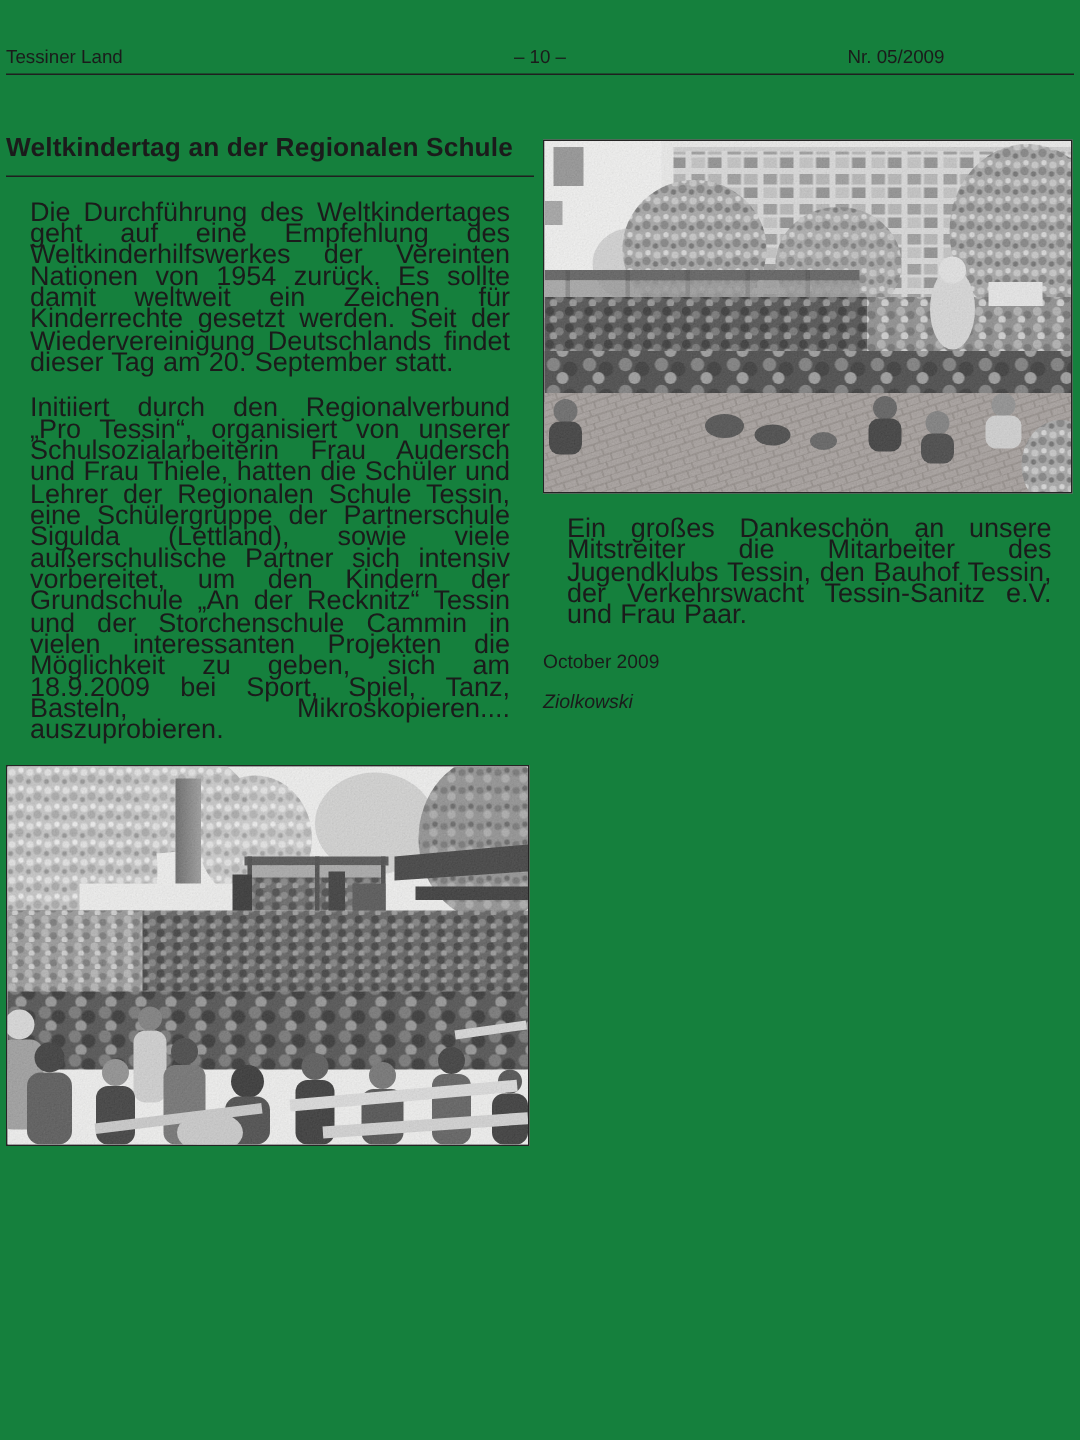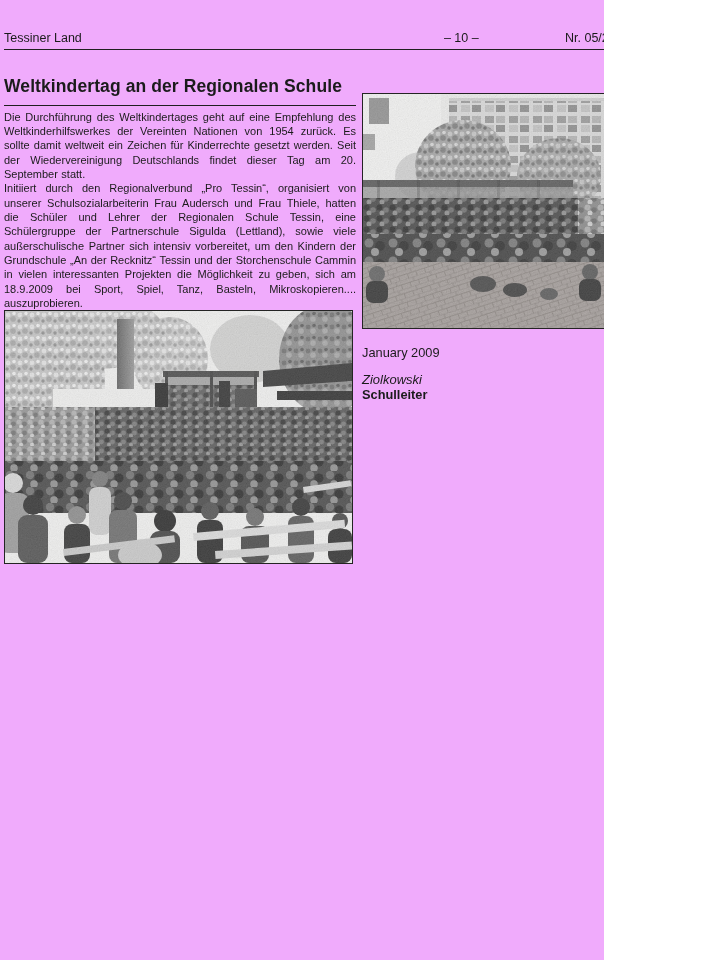--- a/index.html
+++ b/index.html
@@ -1,40 +1,40 @@
 <!DOCTYPE html>
 <html lang="de"><head>
 <meta charset="utf-8">
 <style>
   html,body{margin:0;padding:0;background:#ffffff;}
   .page{
-    position:relative;width:604px;height:960px;background:#f0abfc;
+    position:relative;width:720px;height:960px;background:#15803d;
     font-family:"Liberation Sans",sans-serif;color:#1b1b1b;overflow:hidden;
   }
   
   .runhead{
     position:absolute;left:4px;top:31px;width:712px;
     font-size:12.5px;line-height:14px;
     border-bottom:1.6px solid #1f1f1f;padding-bottom:4px;
     display:flex;align-items:baseline;
   }
   .runhead .h-left{flex:1;text-align:left;}
-  .runhead .h-center{flex:1;text-align:right;}
+  .runhead .h-center{flex:1;text-align:center;}
   .runhead .h-right{flex:1;text-align:center;}
 
   
-  .col-left{position:absolute;left:4px;top:76px;width:352px;}
+  .col-left{position:absolute;left:4px;top:88px;width:352px;}
   .col-right{position:absolute;left:362px;top:93px;width:355px;}
 
   .title{
     font-size:17.5px;font-weight:bold;line-height:21.5px;margin:0 0 4px 0;
     border-bottom:1.6px solid #1f1f1f;padding-bottom:7px;letter-spacing:.1px;
   }
   p.body{
-    font-size:11px;line-height:14.35px;margin:0;text-align:justify;
+    font-size:18px;line-height:14.35px;margin:16px;text-align:justify;
     word-spacing:.5px;
   }
   p.date{font-size:12.8px;line-height:14.35px;margin:17px 0 0 0;}
   p.sig{font-size:13px;line-height:14.35px;margin:13px 0 0 0;font-style:italic;}
   p.role{font-size:12.8px;line-height:14.35px;margin:0;font-weight:bold;}
 
   figure.photo{margin:0;line-height:0;border:1.5px solid #242424;background:#dcdcdc;}
   .photo-top{width:351px;height:234px;margin-bottom:15px;}
   .photo-bottom{width:347px;height:252px;margin-top:13px;}
   figure.photo svg{display:block;width:100%;height:100%;}
@@ -235,19 +235,19 @@
         <circle cx="14" cy="180" r="8" fill="#606060"></circle>
           <rect x="3" y="187" width="22" height="22" rx="7" fill="#303030"></rect>
         <ellipse cx="120" cy="190" rx="13" ry="8" fill="#444444"></ellipse>
         <ellipse cx="152" cy="196" rx="12" ry="7" fill="#3c3c3c"></ellipse>
         <ellipse cx="186" cy="200" rx="9" ry="6" fill="#575757"></ellipse>
         <ellipse cx="344" cy="216" rx="26" ry="30" fill="url(#p1-leaf)"></ellipse>
         <rect width="351" height="234" filter="url(#p1-n)"></rect>
       </svg>
     </figure>
 
-
-    <p class="date">January 2009</p>
+    <p class="body">Ein großes Dankeschön an unsere Mitstreiter die Mitarbeiter des Jugendklubs Tessin, den Bauhof Tessin, der Verkehrswacht Tessin-Sanitz e.V. und Frau Paar.</p>
+
+    <p class="date">October 2009</p>
     <p class="sig">Ziolkowski</p>
-    <p class="role">Schulleiter</p>
   </div>
 
 </div>
 
 </body></html>

